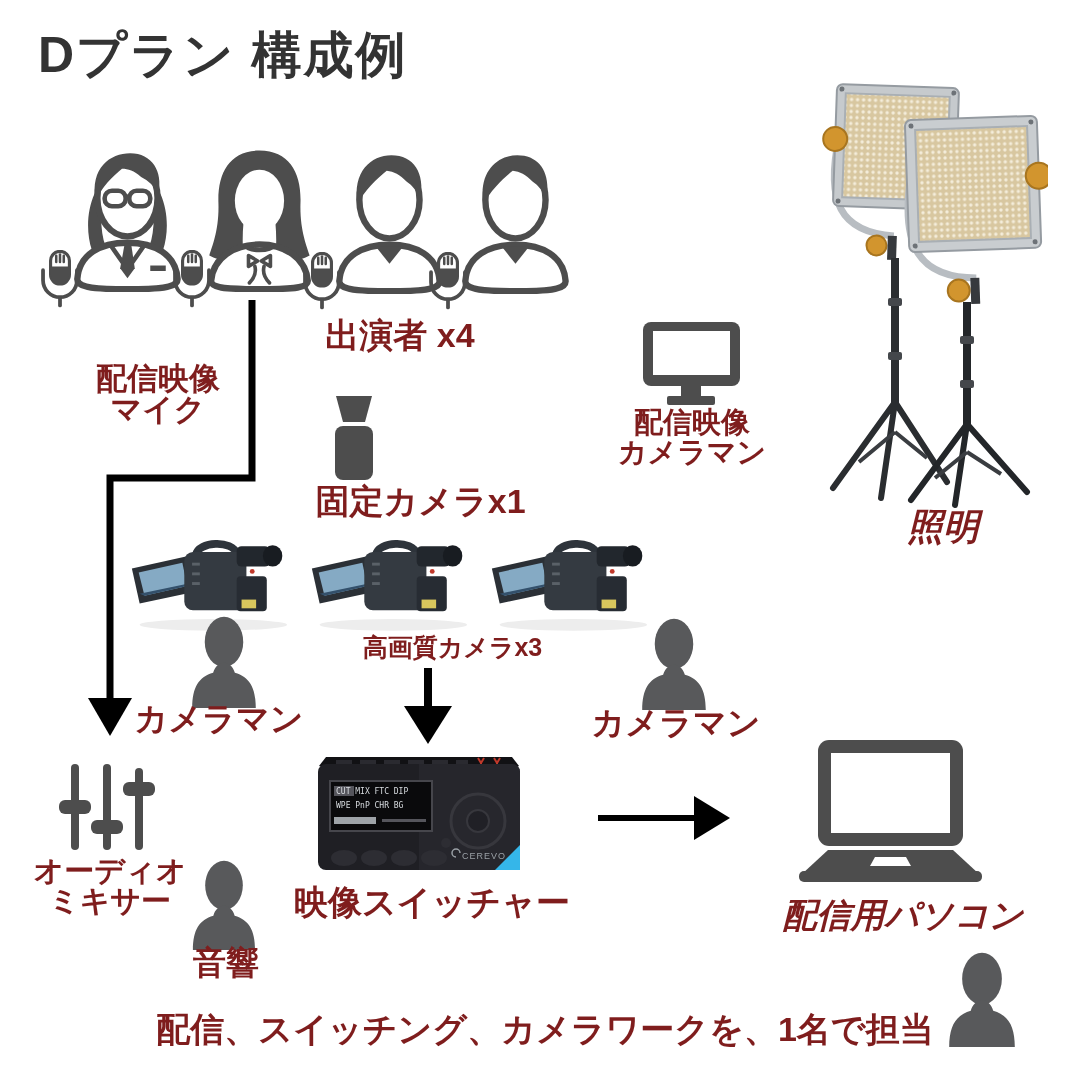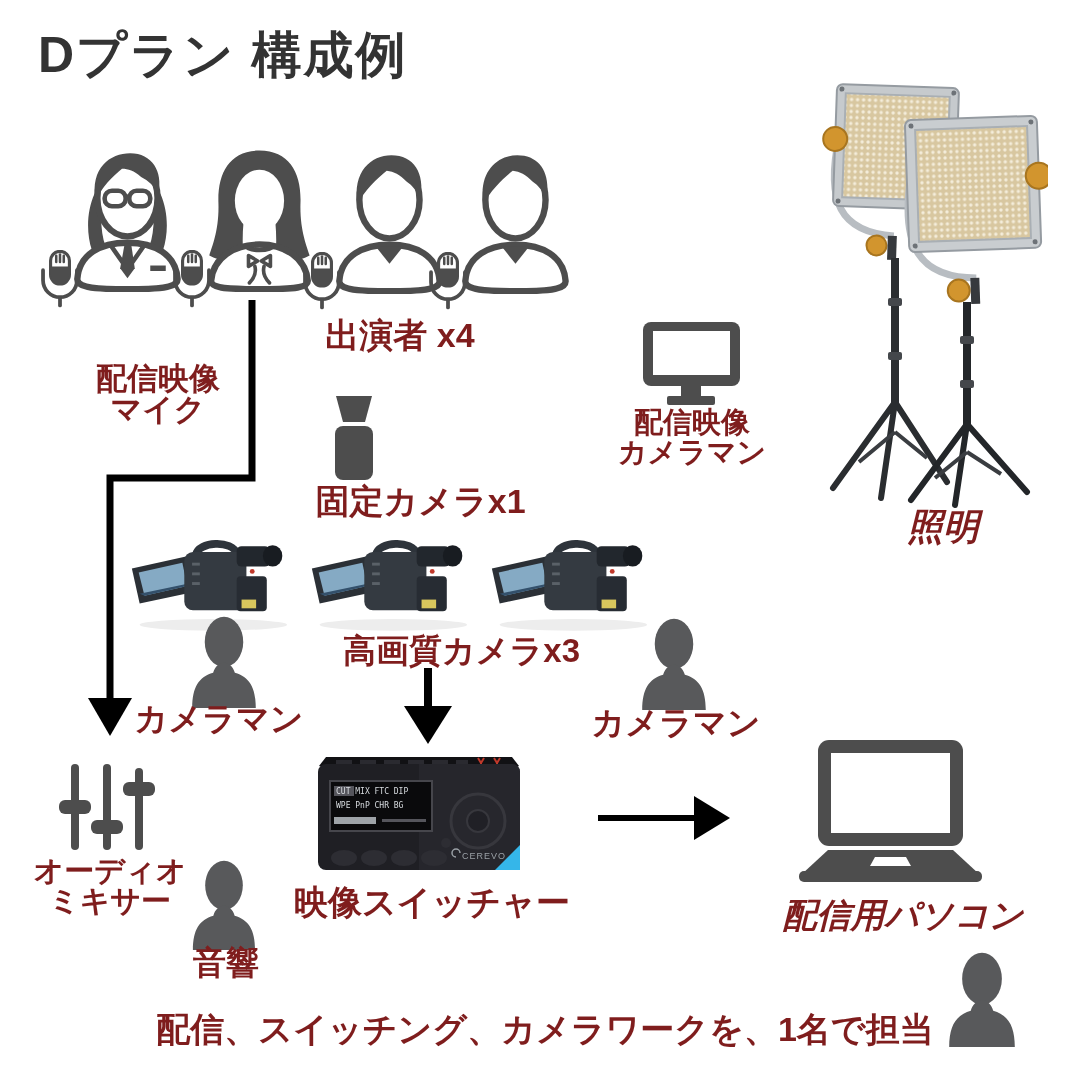--- a/index.html
+++ b/index.html
@@ -12,21 +12,21 @@
     position:absolute;font-weight:bold;color:#7f1d1d;text-align:center;
     white-space:nowrap;line-height:1.05;
   }
   .label span{display:block;}
   #title{
     position:absolute;left:38px;top:22px;font-size:50px;font-weight:bold;color:#333333;
     letter-spacing:2px;white-space:nowrap;
   }
   svg{display:block;overflow:visible;}
   .defs-holder{position:absolute;width:0;height:0;overflow:hidden;}
-  .fs34{font-size:34px;} .fs33{font-size:33px;} .fs35{font-size:33px;margin-left:9px;}
+  .fs34{font-size:34px;} .fs33{font-size:33px;} .fs35{font-size:25px;}
   .fs31{font-size:31px;line-height:31px;} .fs29{font-size:29px;line-height:30px;}
   .fs30{font-size:30px;line-height:30px;} .fs36{font-size:36px;font-style:italic;}
 </style>
 </head>
 <body>
 
 <div id="canvas">
 
   <svg class="defs-holder" aria-hidden="true">
     <defs>

